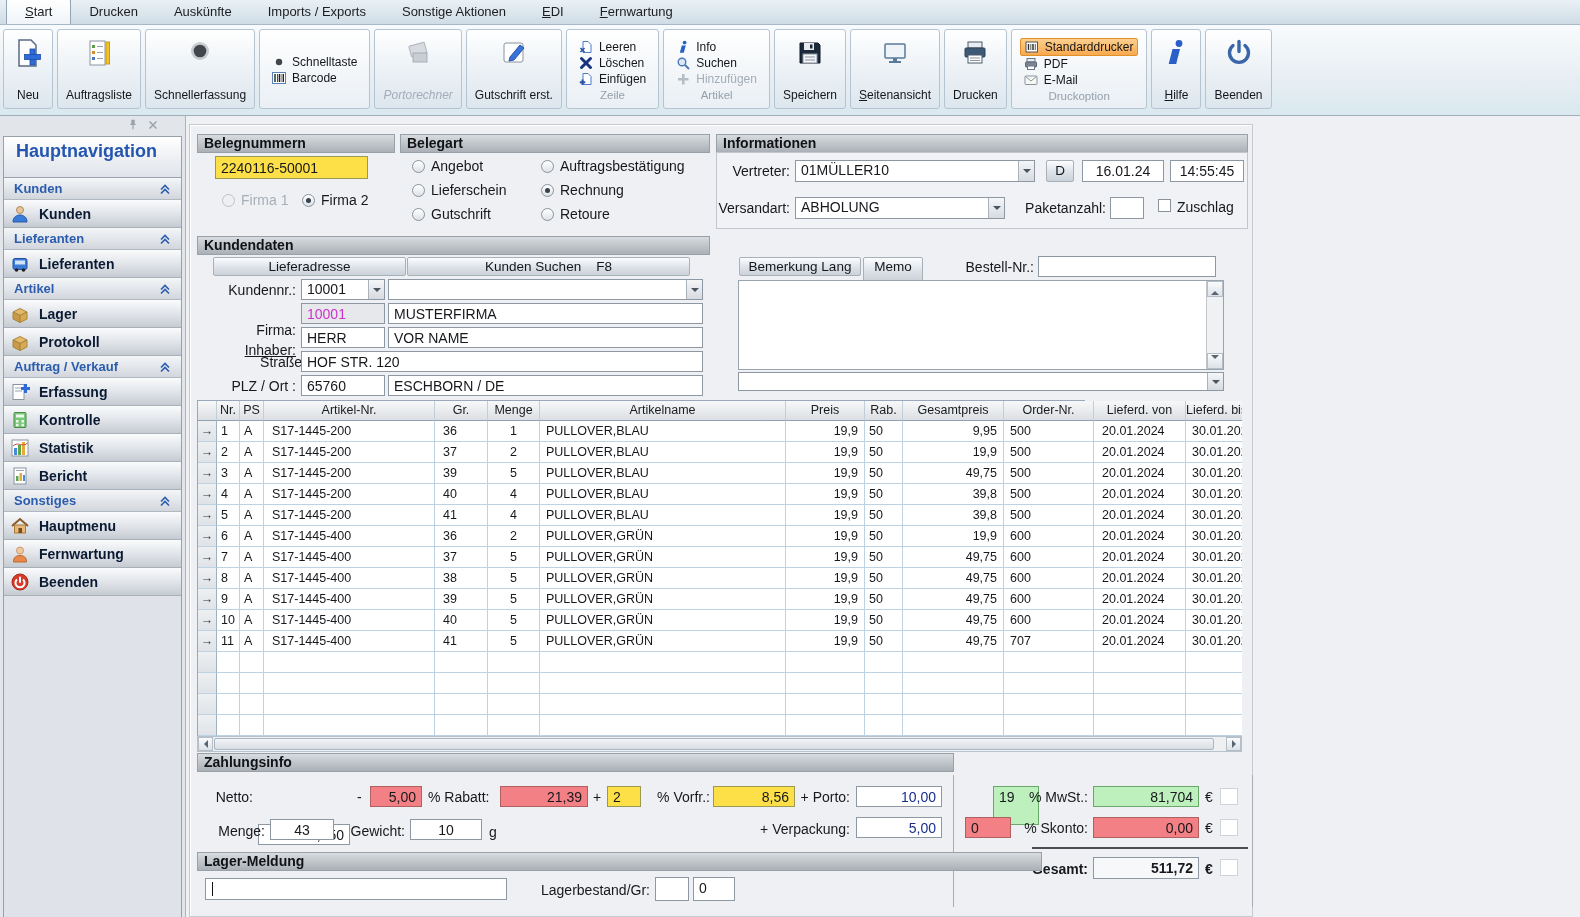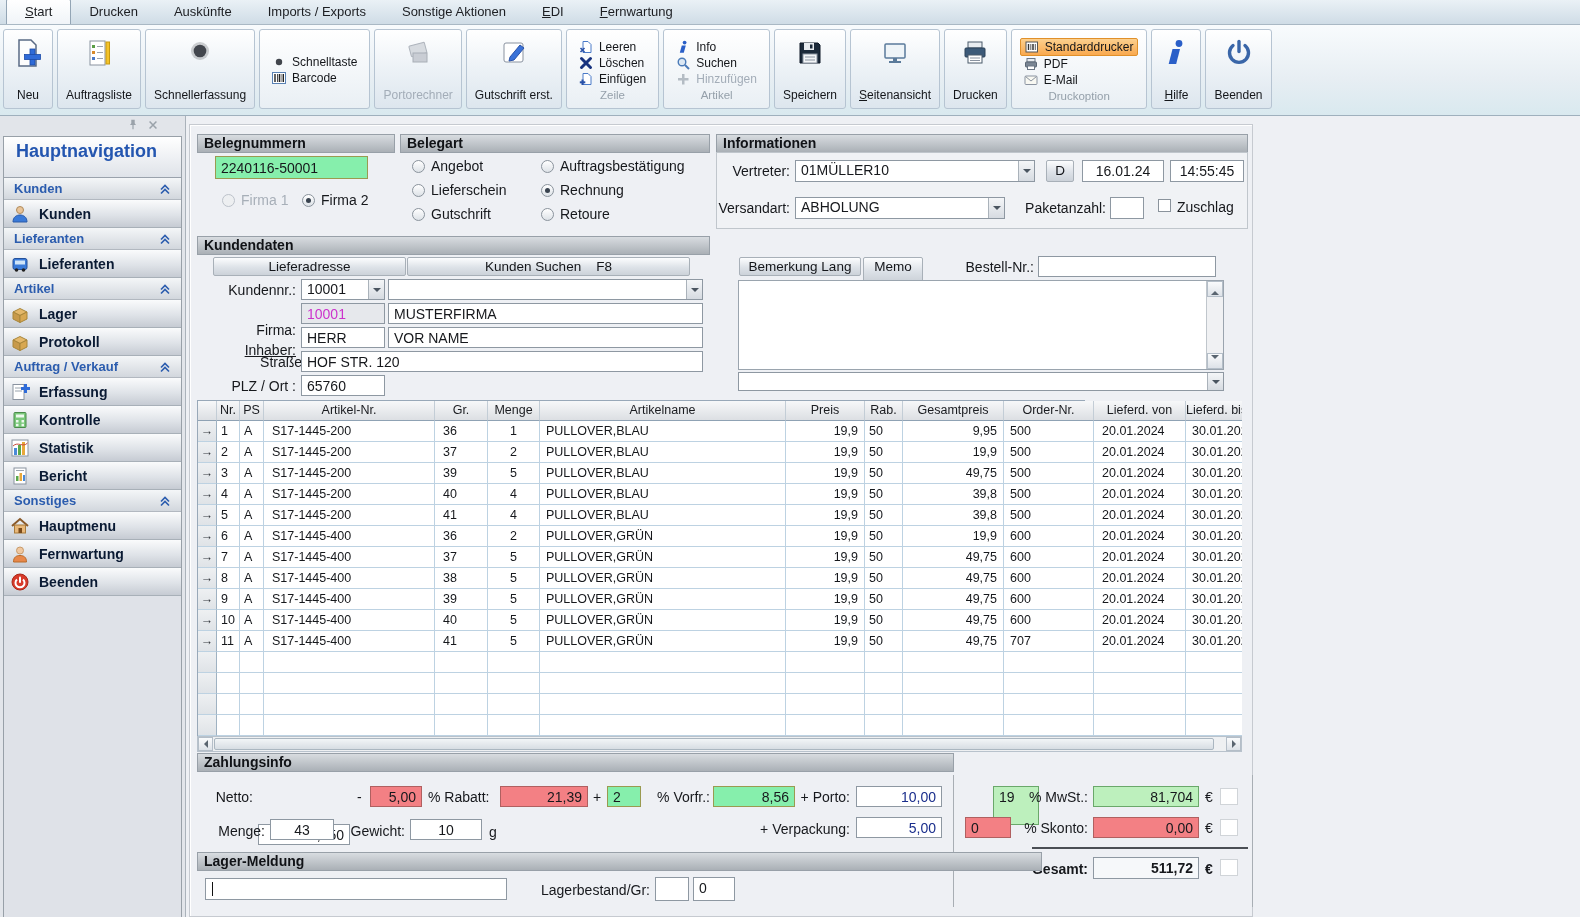--- a/index.html
+++ b/index.html
@@ -18,21 +18,21 @@
   .ul1::first-letter { text-decoration:underline; }
   
   .ribbon { position:absolute; left:0; top:25px; width:100%; height:91px;
     background:linear-gradient(#f8fbfd,#e7eef3 60%,#d9e9ef);
     border-bottom:1px solid #9fb0bd; display:flex; align-items:stretch; gap:4px; padding:4px 3px 6px; }
   .rbtn { border:1px solid #b6c4d2; border-radius:3px;
     background:linear-gradient(#ffffff,#eef3f7 45%,#dde6ee);
     display:flex; flex-direction:column; align-items:center; justify-content:space-between;
     padding:7px 8px 6px; min-width:46px; }
   .rbtn .lbl { font-size:12px; color:#14161a; white-space:nowrap; }
-  .rbtn.disabled .lbl { color:#a3adb8; }
+  .rbtn.disabled .lbl { color:#a3adb8;font-style:italic; }
   .rgroup { border:1px solid #b6c4d2; border-radius:3px;
     background:linear-gradient(#ffffff,#e9eff4); display:flex; flex-direction:column;
     justify-content:center; padding:3px 8px 2px; }
   .ritem { display:flex; align-items:center; gap:6px; font-size:12px; color:#14161a;
     padding:1px 4px; border-radius:2px; white-space:nowrap; }
   .ritem.disabled { color:#a3adb8; }
   .ritem.hl { background:linear-gradient(#fcd08e,#f9a94f); border:1px solid #e0902a; }
   .rcaption { text-align:center; font-size:11.5px; color:#95a0aa; margin-top:2px; }
   .icon32 { width:32px; height:32px; } .icon14 { width:14px; height:14px; flex:0 0 14px; }
   .icon20 { width:20px; height:20px; flex:0 0 20px; }
@@ -50,21 +50,21 @@
     font-size:14px; font-weight:bold; color:#0a1a33;
     background:linear-gradient(#fafbfc,#dfe3e8 55%,#c6cbd3); border-bottom:1px solid #a8b0b8; }
   
   .bar { position:absolute; height:19px; background:linear-gradient(#d8dce0,#aab0b6);
     border:1px solid #98a0a8; font-size:14px; font-weight:bold; color:#101216;
     padding:0 6px; line-height:17px; }
   
   .inp { position:absolute; background:#fff; border:1px solid #8e98a2; font-size:14px;
     padding:1px 5px; line-height:18px; white-space:nowrap; overflow:hidden; }
   .inp.right { text-align:right; } .inp.center { text-align:center; }
-  .inp.yellow { background:#86efac; border-color:#9a9a50; }
+  .inp.yellow { background:#fde047; border-color:#9a9a50; }
   .inp.red { background:#f38084; border-color:#b06060; }
   .inp.green { background:#bdf0bd; border-color:#6aa86a; }
   .inp.grayed { background:#e6e8ec; color:#cc33cc; }
   .inp.blue { color:#1a2e8c; }
   .lab { position:absolute; font-size:14px; color:#16181c; white-space:nowrap; }
   .lab.right { text-align:right; }
   .combo { position:absolute; background:#fff; border:1px solid #8e98a2; font-size:14px;
     line-height:19px; padding-left:5px; white-space:nowrap; }
   .combo .arr { position:absolute; right:0; top:0; bottom:0; width:16px;
     background:linear-gradient(#f4f6f8,#d6dbe1); border-left:1px solid #aab2ba; }
@@ -531,20 +531,21 @@
   <div class="lab right" style="left:197px;top:306px;width:99px;margin-top:16px;">Firma:</div>
   <div class="inp grayed" style="left:301px;top:303px;width:84px;height:21px;">10001</div>
   <div class="inp" style="left:388px;top:303px;width:315px;height:21px;">MUSTERFIRMA</div>
   <div class="lab right" style="left:197px;top:342px;width:99px;text-decoration:underline;">Inhaber:</div>
   <div class="inp" style="left:301px;top:327px;width:84px;height:21px;">HERR</div>
   <div class="inp" style="left:388px;top:327px;width:315px;height:21px;">VOR NAME</div>
   <div class="lab right" style="left:207px;top:354px;width:99px;">Straße:</div>
   <div class="inp" style="left:301px;top:351px;width:402px;height:21px;">HOF STR. 120</div>
   <div class="lab right" style="left:197px;top:378px;width:99px;">PLZ / Ort :</div>
   <div class="inp" style="left:301px;top:375px;width:84px;height:21px;">65760</div>
+  <div class="inp" style="left:388px;top:375px;width:315px;height:21px;">ESCHBORN / DE</div>
 
   <div class="pbtn" style="left:739px;top:257px;width:122px;height:19px;">Bemerkung Lang</div>
   <div class="pbtn" style="left:863px;top:257px;width:60px;height:25px;">Memo</div>
   <div class="lab right" style="left:956px;top:259px;width:78px;">Bestell-Nr.:</div>
   <div class="inp" style="left:1038px;top:256px;width:178px;height:21px;"></div>
   <div style="position:absolute;left:738px;top:280px;width:486px;height:90px;background:#fff;border:1px solid #9aa4ae;">
     <span></span>
     <div class="vscroll">
       <div class="vbtn" style="top:0;">
           <span class="tri" style="margin:-2px 0 0 -4px;border-bottom-color:#5a6570;"></span>

